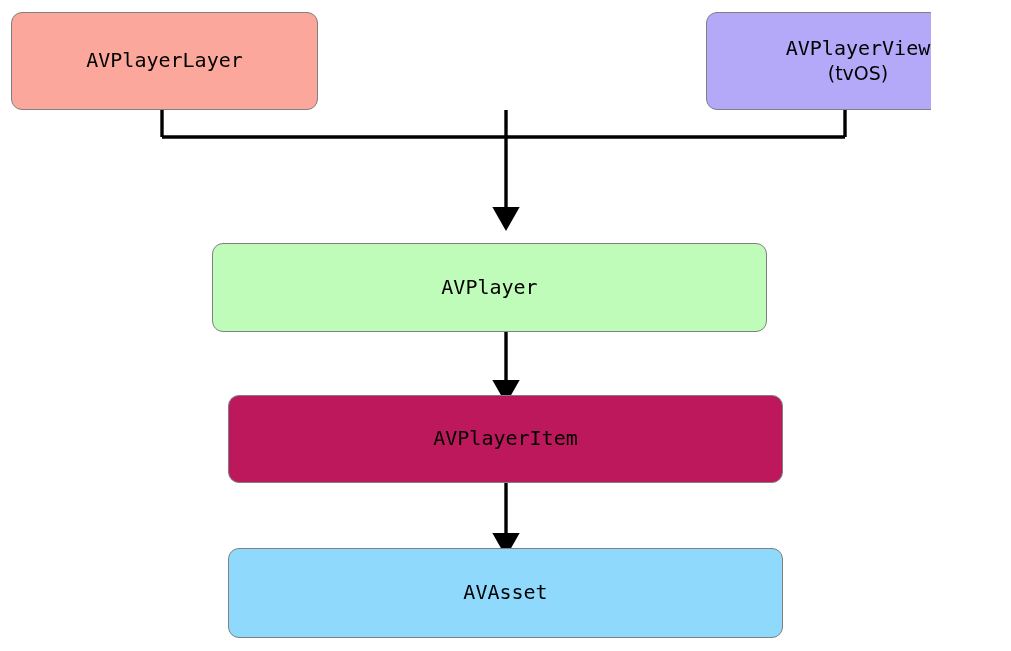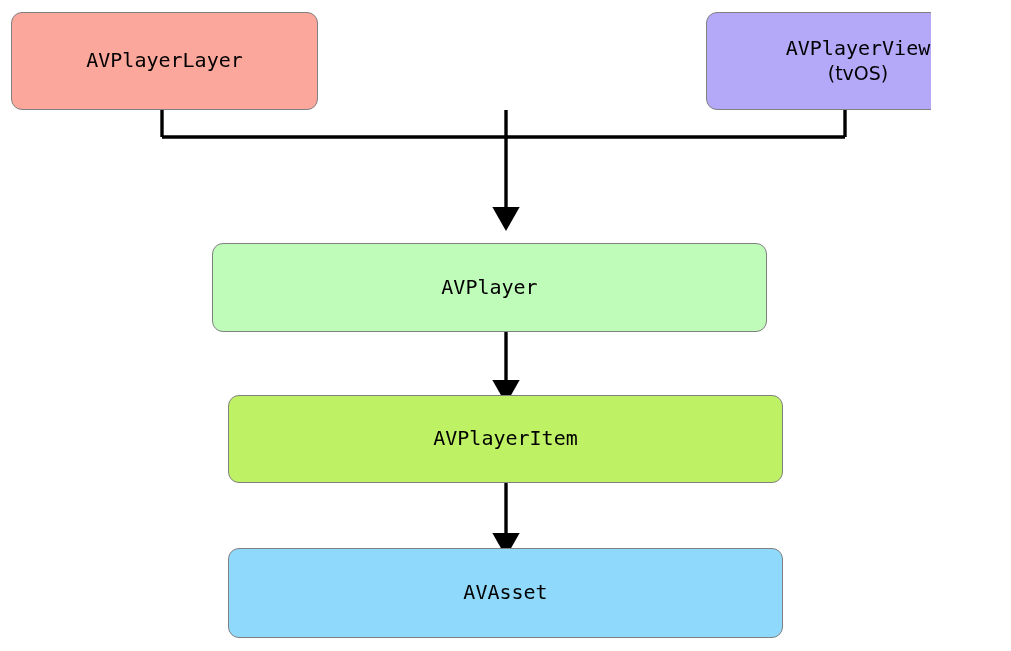--- a/index.html
+++ b/index.html
@@ -109,21 +109,21 @@
 
   <div class="node" id="node-avplayerview" style="background: rgb(180, 168, 248); border-color: rgb(128, 128, 128);">
     <div class="node-title">AVPlayerView</div>
     <div class="node-sub">(tvOS)</div>
   </div>
 
   <div class="node" id="node-avplayer" style="background: rgb(192, 252, 185); border-color: rgb(128, 128, 128);">
     <div class="node-title">AVPlayer</div>
   </div>
 
-  <div class="node" id="node-avplayeritem" style="background: #bef264; border-color: rgb(128, 128, 128);">
+  <div class="node" id="node-avplayeritem" style="background: #be185d; border-color: rgb(128, 128, 128);">
     <div class="node-title">AVPlayerItem</div>
   </div>
 
   <div class="node" id="node-avasset" style="background: rgb(143, 217, 252); border-color: rgb(128, 128, 128);">
     <div class="node-title">AVAsset</div>
   </div>
 
 </div>
 
 </body></html>

